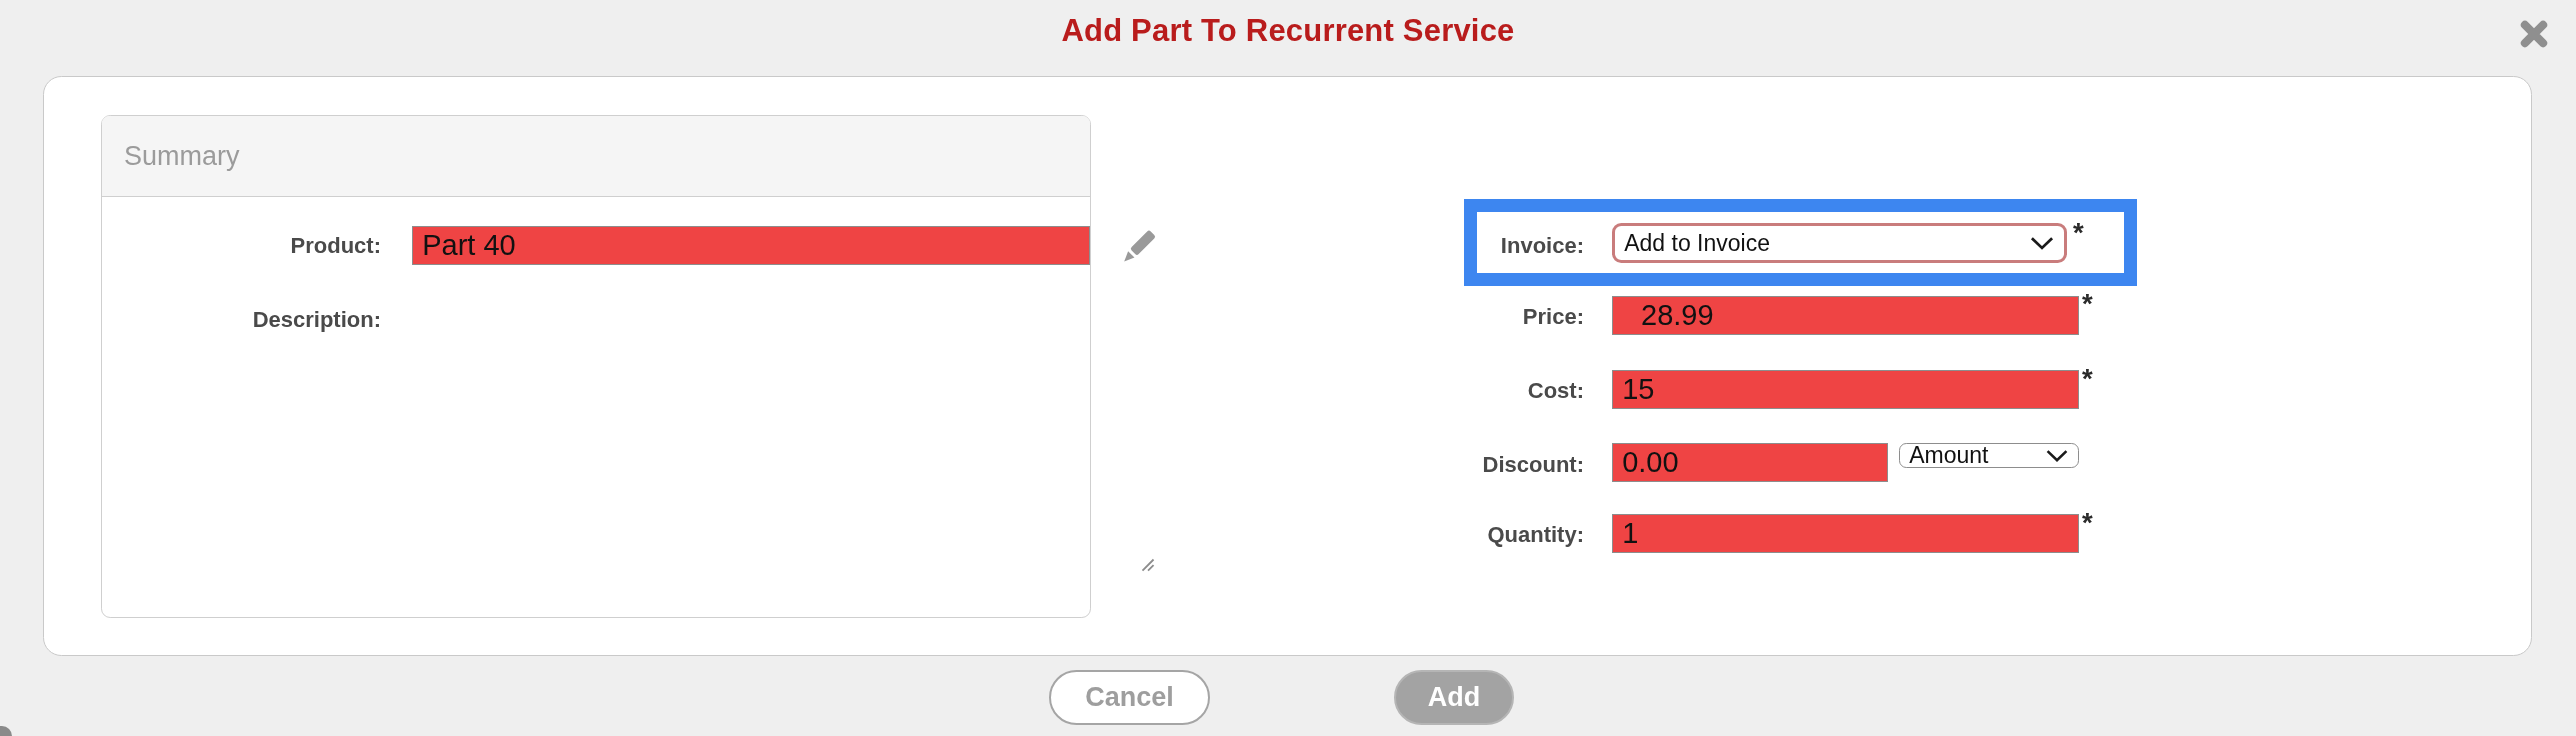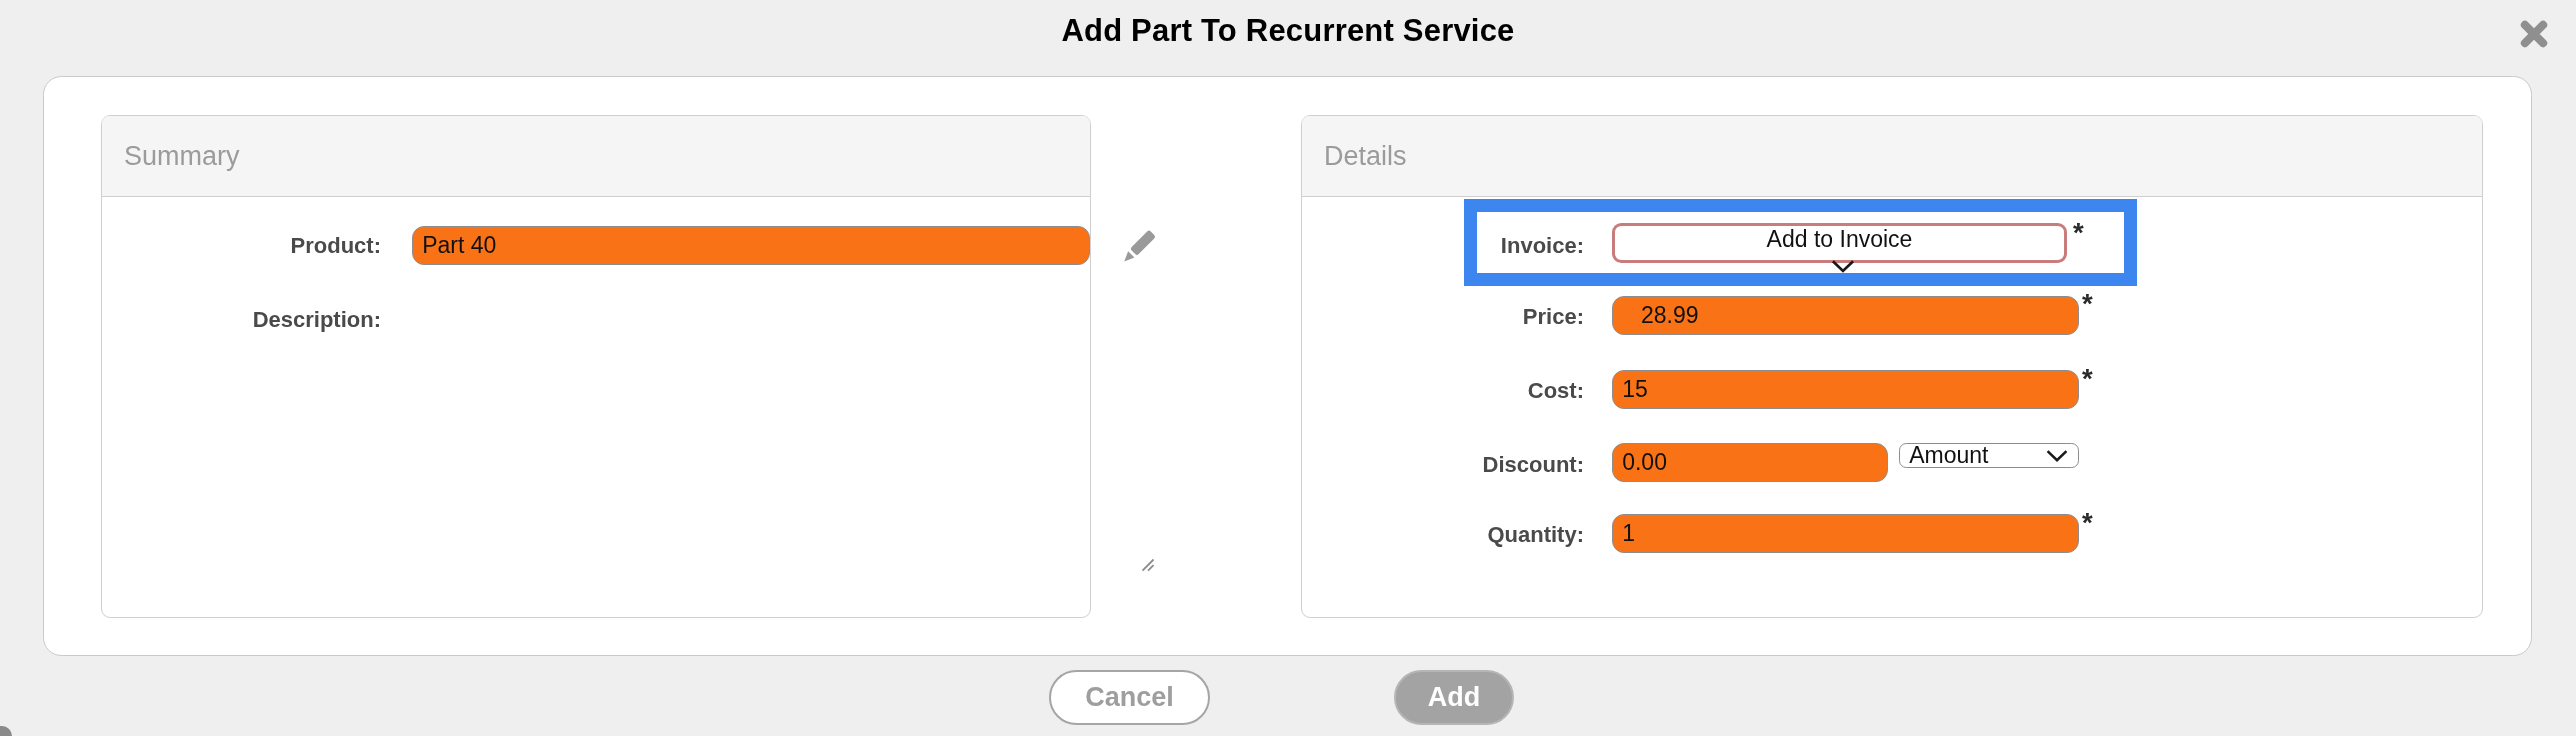--- a/index.html
+++ b/index.html
@@ -7,21 +7,21 @@
     width:2576px;height:736px;
     background:#efefef;
     font-family:"Liberation Sans","DejaVu Sans",sans-serif;
     overflow:hidden;
   }
   .canvas{position:relative;width:2576px;height:736px;background:#efefef;}
   *{box-sizing:border-box;}
 
   .dialog-title{
     position:absolute;top:13px;left:0;width:100%;
-    text-align:center;font-size:31px;font-weight:bold;color:#000000;
+    text-align:center;font-size:31px;font-weight:bold;color:#b91c1c;
     letter-spacing:0.2px;
   }
   .close-btn{
     position:absolute;left:2510px;top:11px;width:48px;height:48px;
     display:flex;align-items:center;justify-content:center;cursor:pointer;
     background:none;border:none;padding:0;
   }
 
   .modal-body{
     position:absolute;left:43px;top:76px;width:2489px;height:580px;
@@ -41,42 +41,42 @@
   }
 
   .field-label{
     position:absolute;width:257px;text-align:right;
     font-size:22px;font-weight:bold;color:#4a4a4a;
   }
   .lbl-sum{left:124px;}
   .lbl-det{left:1327px;}
 
   .tinput{
-    position:absolute;border:1.8px solid #8d8d8d;border-radius:12px;
-    background:#f97316;color:#111;font-size:23px;
+    position:absolute;border:1.8px solid #8d8d8d;border-radius:0;
+    background:#ef4444;color:#111;font-size:29px;
     font-family:"Liberation Sans","DejaVu Sans",sans-serif;
     padding:0 9.2px;outline:none;
   }
   textarea.tinput{padding:3.7px 9.2px;resize:none;line-height:1.25;}
 
   .tselect{
     position:absolute;border:1.8px solid #8d8d8d;border-radius:7.3px;
     background:#fff;color:#111;font-size:23px;
     display:flex;align-items:center;justify-content:space-between;
     padding:0 9.2px;cursor:pointer;
   }
   .tselect .chev{flex:0 0 auto;margin-left:7.3px;}
 
   .highlight-box{
     position:absolute;left:1464px;top:199px;width:673px;height:87px;
     border:13px solid #3d86f0;background:#ffffff;
   }
   .invoice-select{
     left:1612px;top:223px;width:455px;height:40px;
-    border:3.7px solid #c97c7c;border-radius:9.2px;flex-direction:column;
+    border:3.7px solid #c97c7c;border-radius:9.2px;
   }
 
   .req{
     position:absolute;font-size:27.5px;font-weight:bold;color:#2b2b2b;
   }
 
   .edit-btn{
     position:absolute;left:1114px;top:223px;width:48px;height:48px;
     background:none;border:none;padding:0;cursor:pointer;
   }
@@ -117,23 +117,20 @@
       </svg>
     </span>
   </button>
 
   <div class="modal-body"></div>
 
   <div class="panel panel-summary">
     <div class="panel-header">Summary</div>
   </div>
 
-  <div class="panel panel-details">
-    <div class="panel-header">Details</div>
-  </div>
 
   <div class="field-label lbl-sum" style="top:233px;">Product:</div>
   <input class="tinput" style="left: 412px; top: 226px; width: 678px; height: 39px;" value="Part 40">
 
   <button class="edit-btn">
     <span>
       <svg width="48" height="48" viewBox="0 0 48 48">
         <g transform="rotate(45 24 24)" fill="#9a9a9a">
           <rect x="19.5" y="4" width="10" height="27" rx="2.5"></rect>
           <path d="M20 34 L24.5 44 L29 34 Z"></path>

